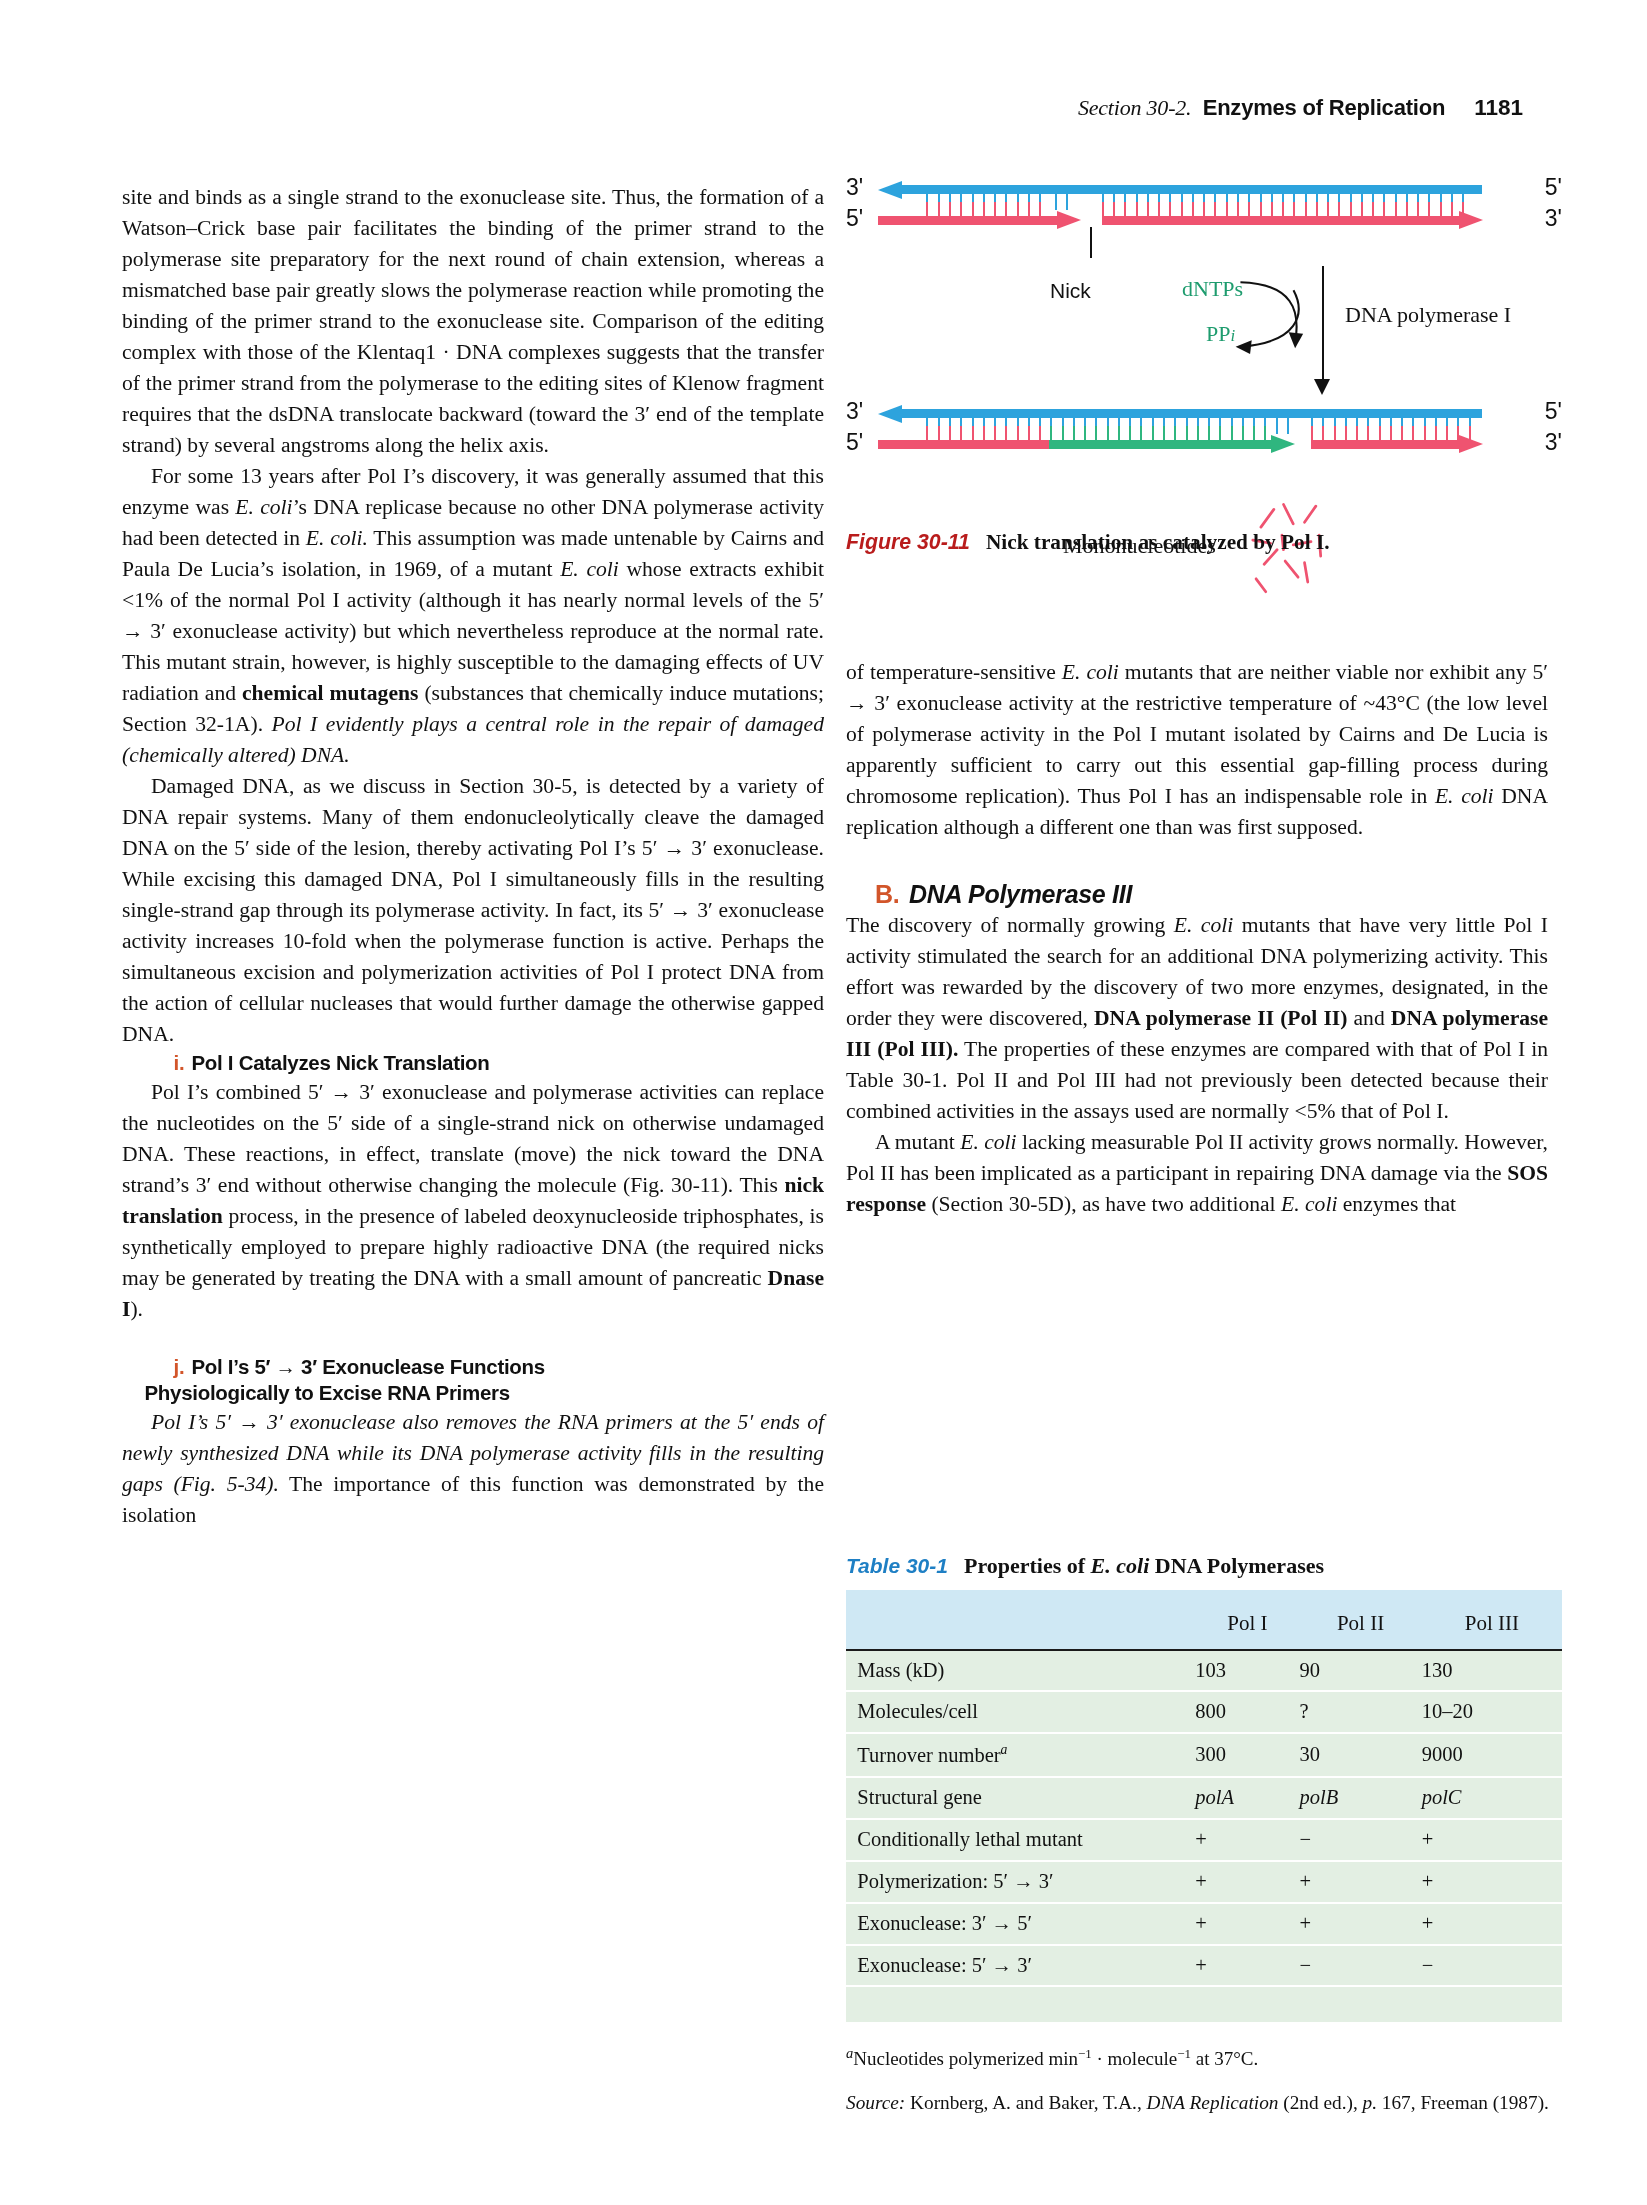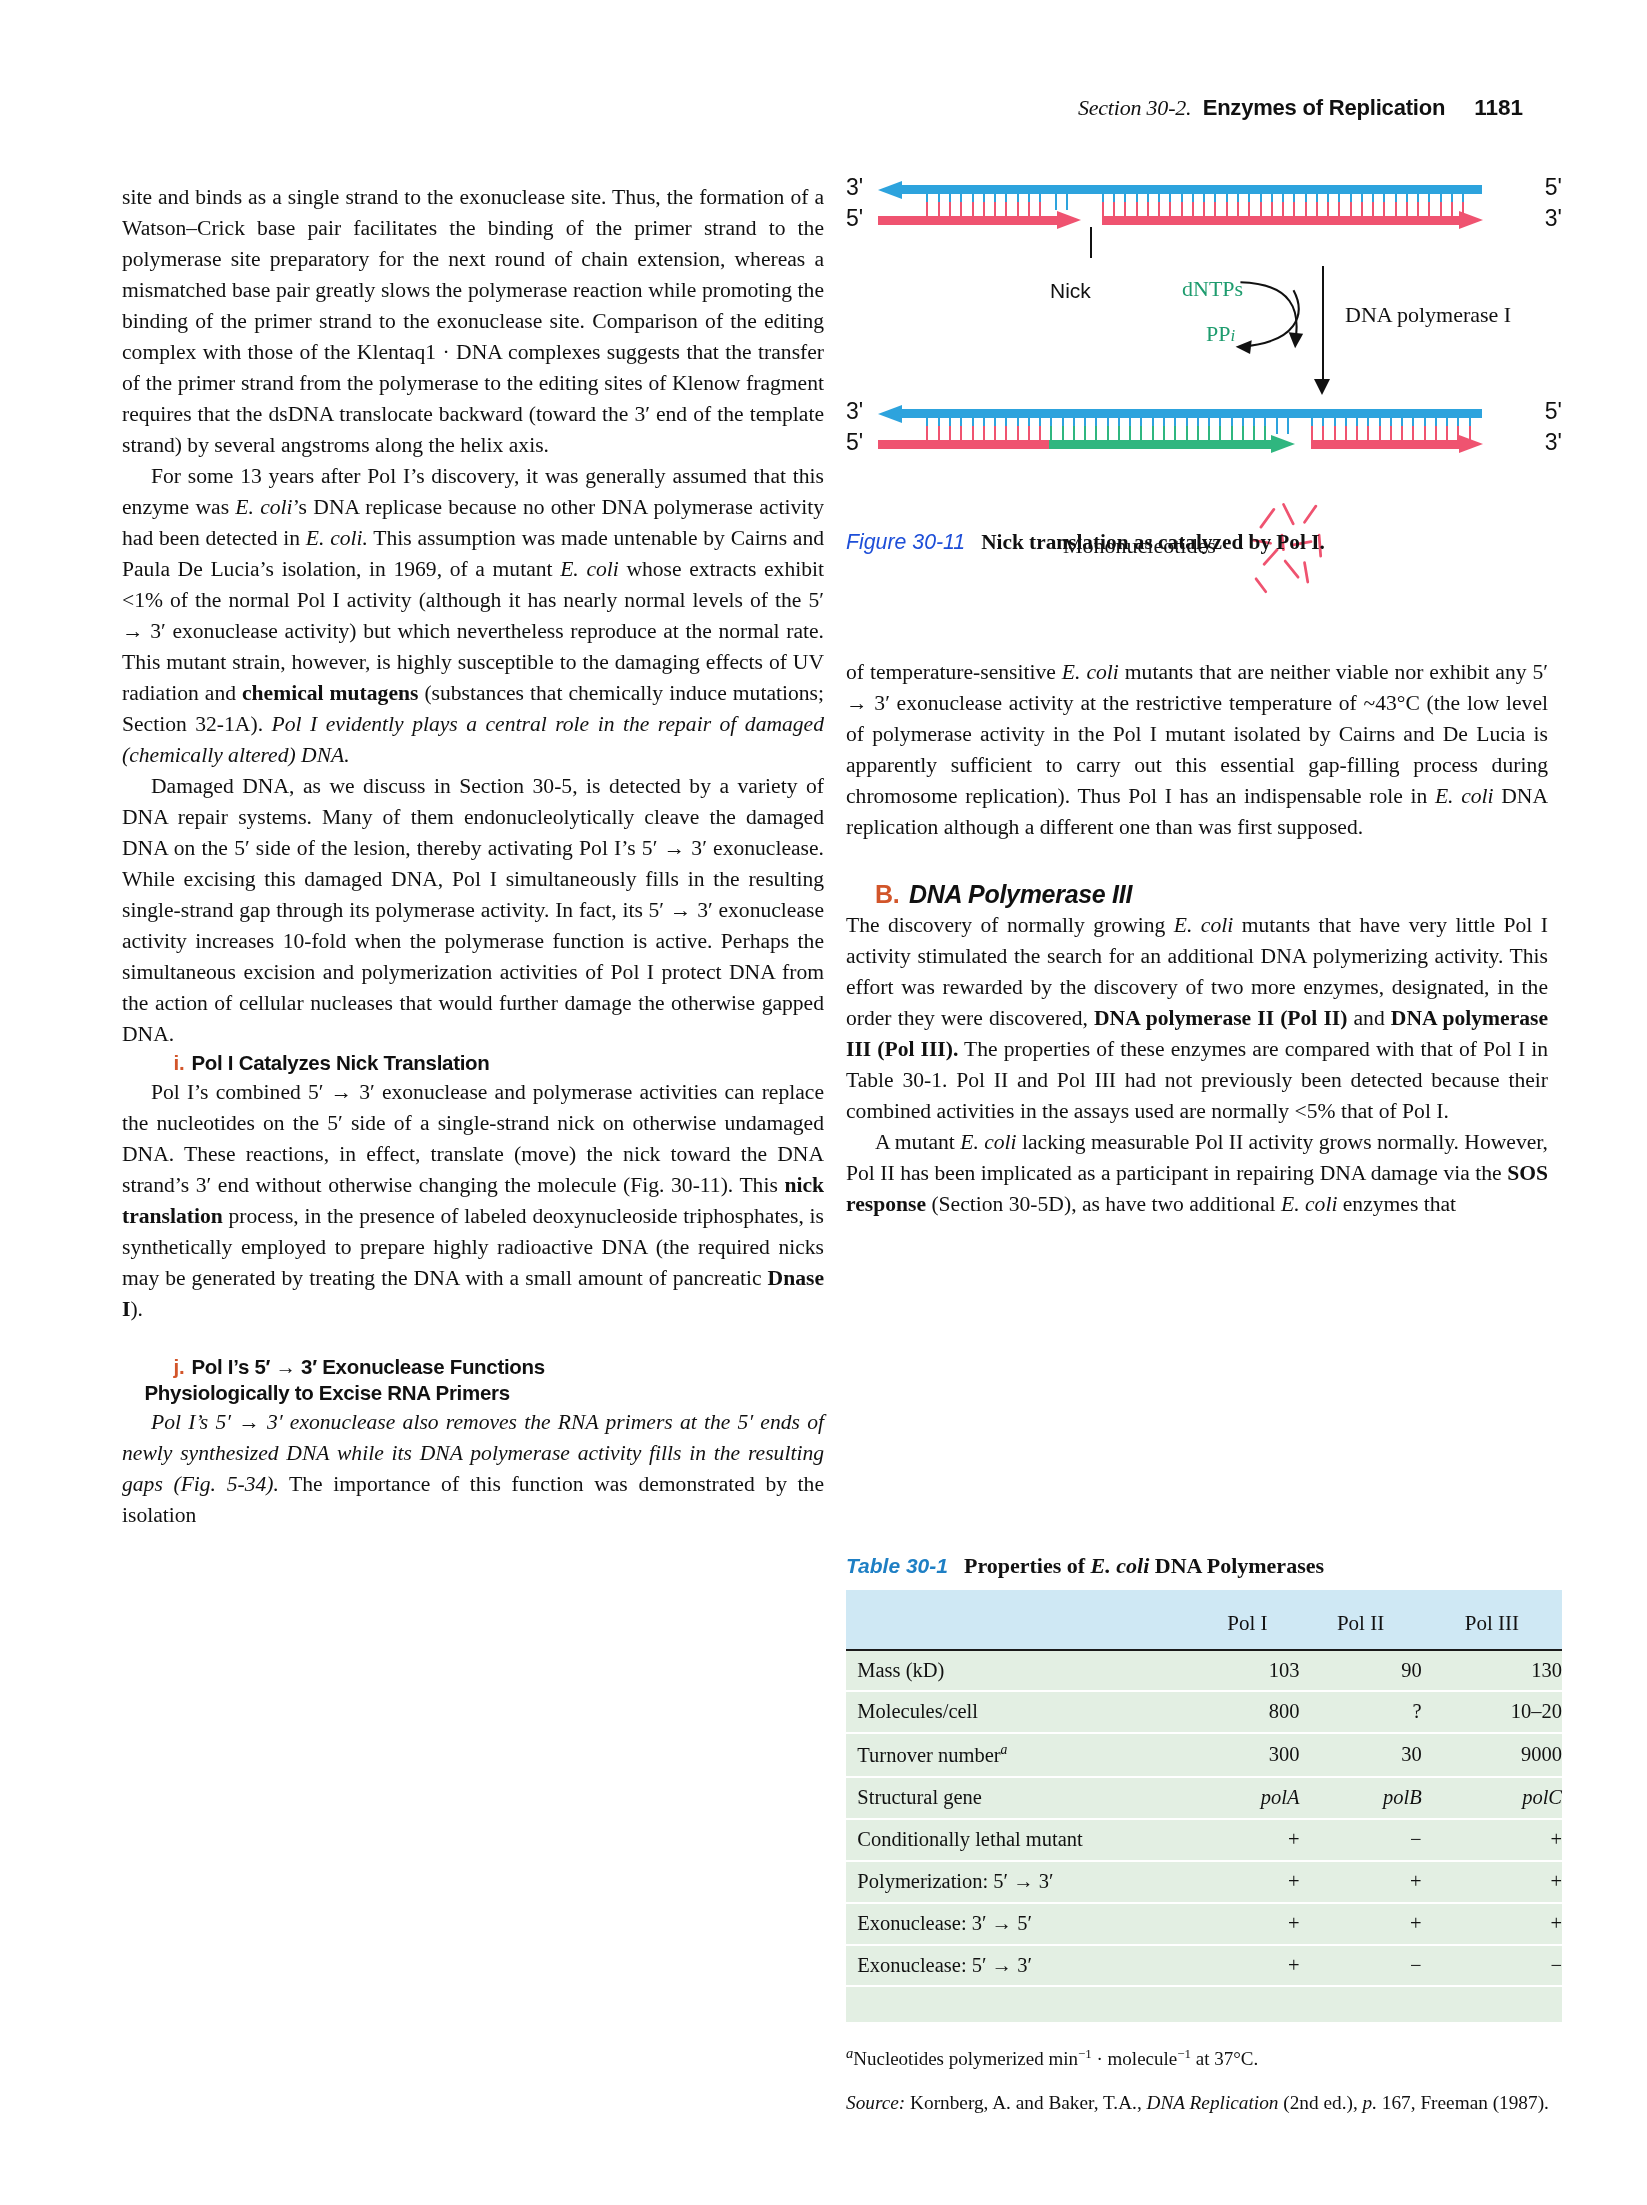--- a/index.html
+++ b/index.html
@@ -164,23 +164,23 @@
 
   .fig-caption {
     position: absolute;
     left: 846px;
     top: 529px;
     width: 716px;
     font-size: 21px;
     line-height: 26px;
   }
   .fig-caption .figlab {
-    color: #1d4ed8;
-    font-family: "Liberation Sans", sans-serif;
-    font-weight: normal;
+    color: #b91c1c;
+    font-family: "Liberation Sans", sans-serif;
+    font-weight: bold;
     font-style: italic;
     font-size: 21.3px;
     margin-right: 16px;
   }
   .fig-caption .capbody {
     font-weight: bold;
     font-size: 21.3px;
   }
 
   
@@ -220,21 +220,21 @@
   }
   table.props thead th.rowlab {
     text-align: left;
     padding-left: 11.3px;
     width: 338px;
   }
   table.props thead tr { border-bottom: 2.4px solid #1a1a1a; }
   table.props tbody td {
     background: #e3efe3;
     padding: 8px 0 8.9px 0;
-    text-align: right;
+    text-align: left;
     font-size: 20.5px;
     border-bottom: 2.4px solid #ffffff;
   }
   table.props tbody td.rowlab {
     text-align: left;
     padding-left: 11.3px;
   }
   table.props tbody tr:last-child td { border-bottom: none; }
   .tbl-pad { height: 17.7px; background: #e3efe3; }
 

